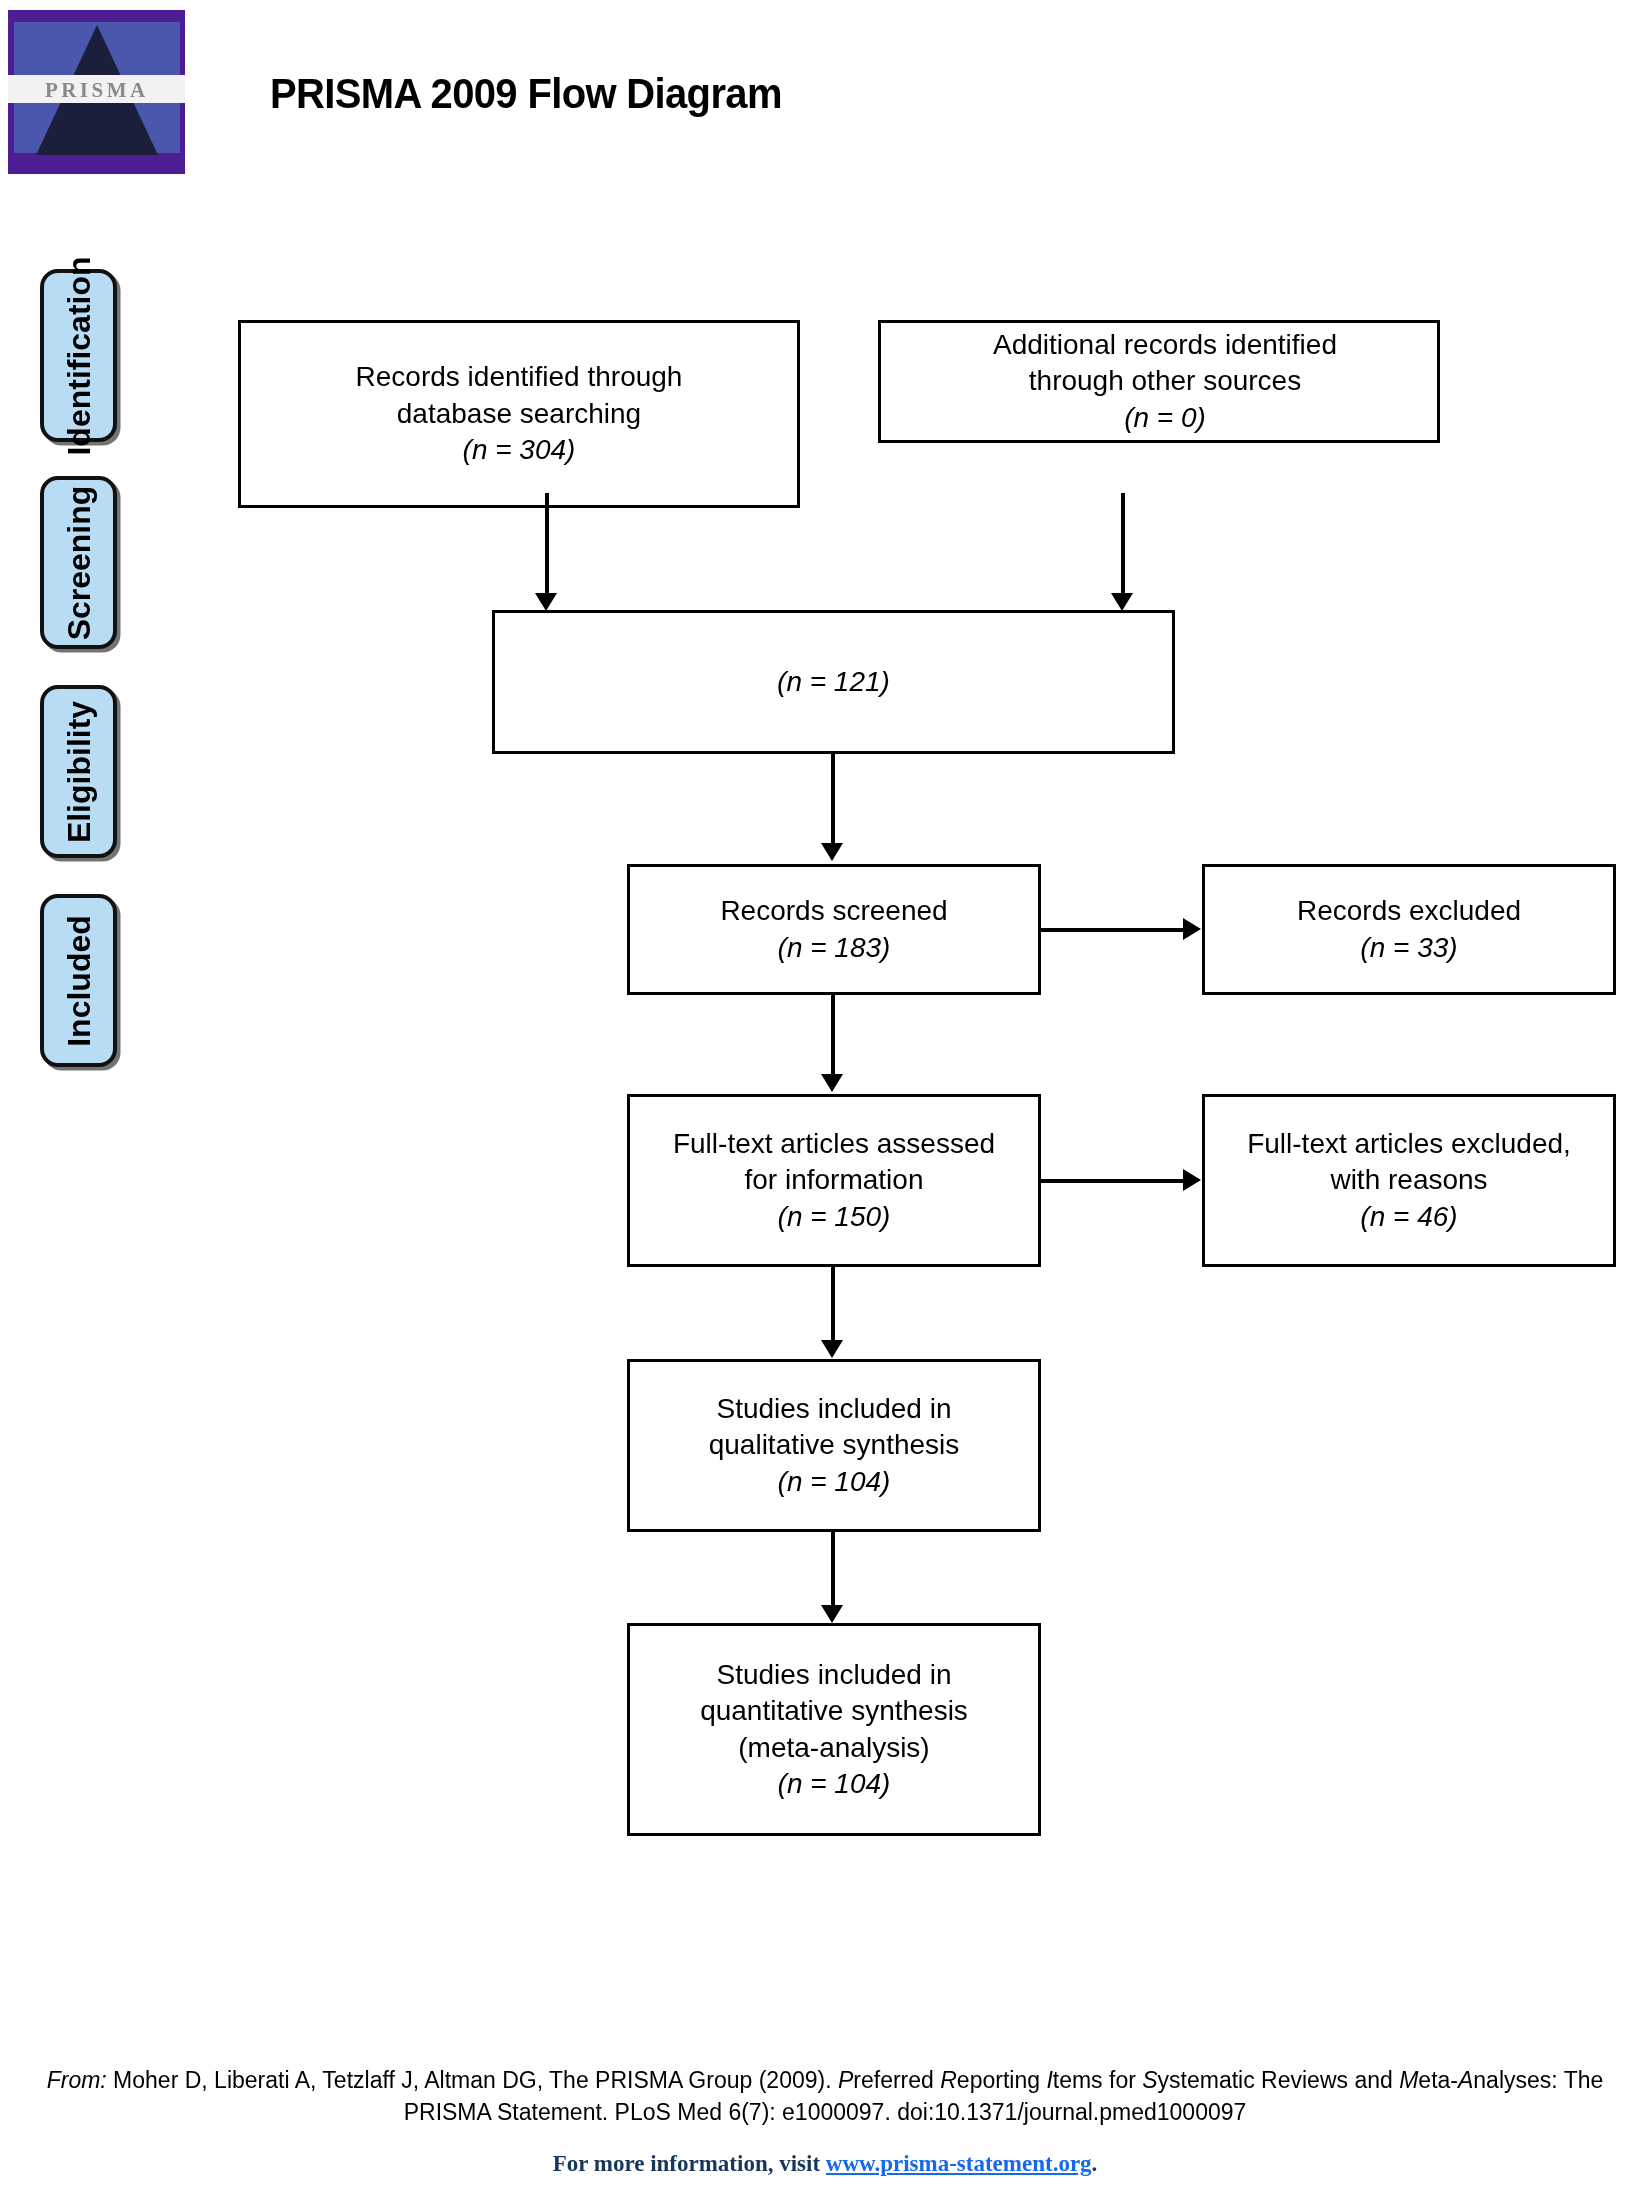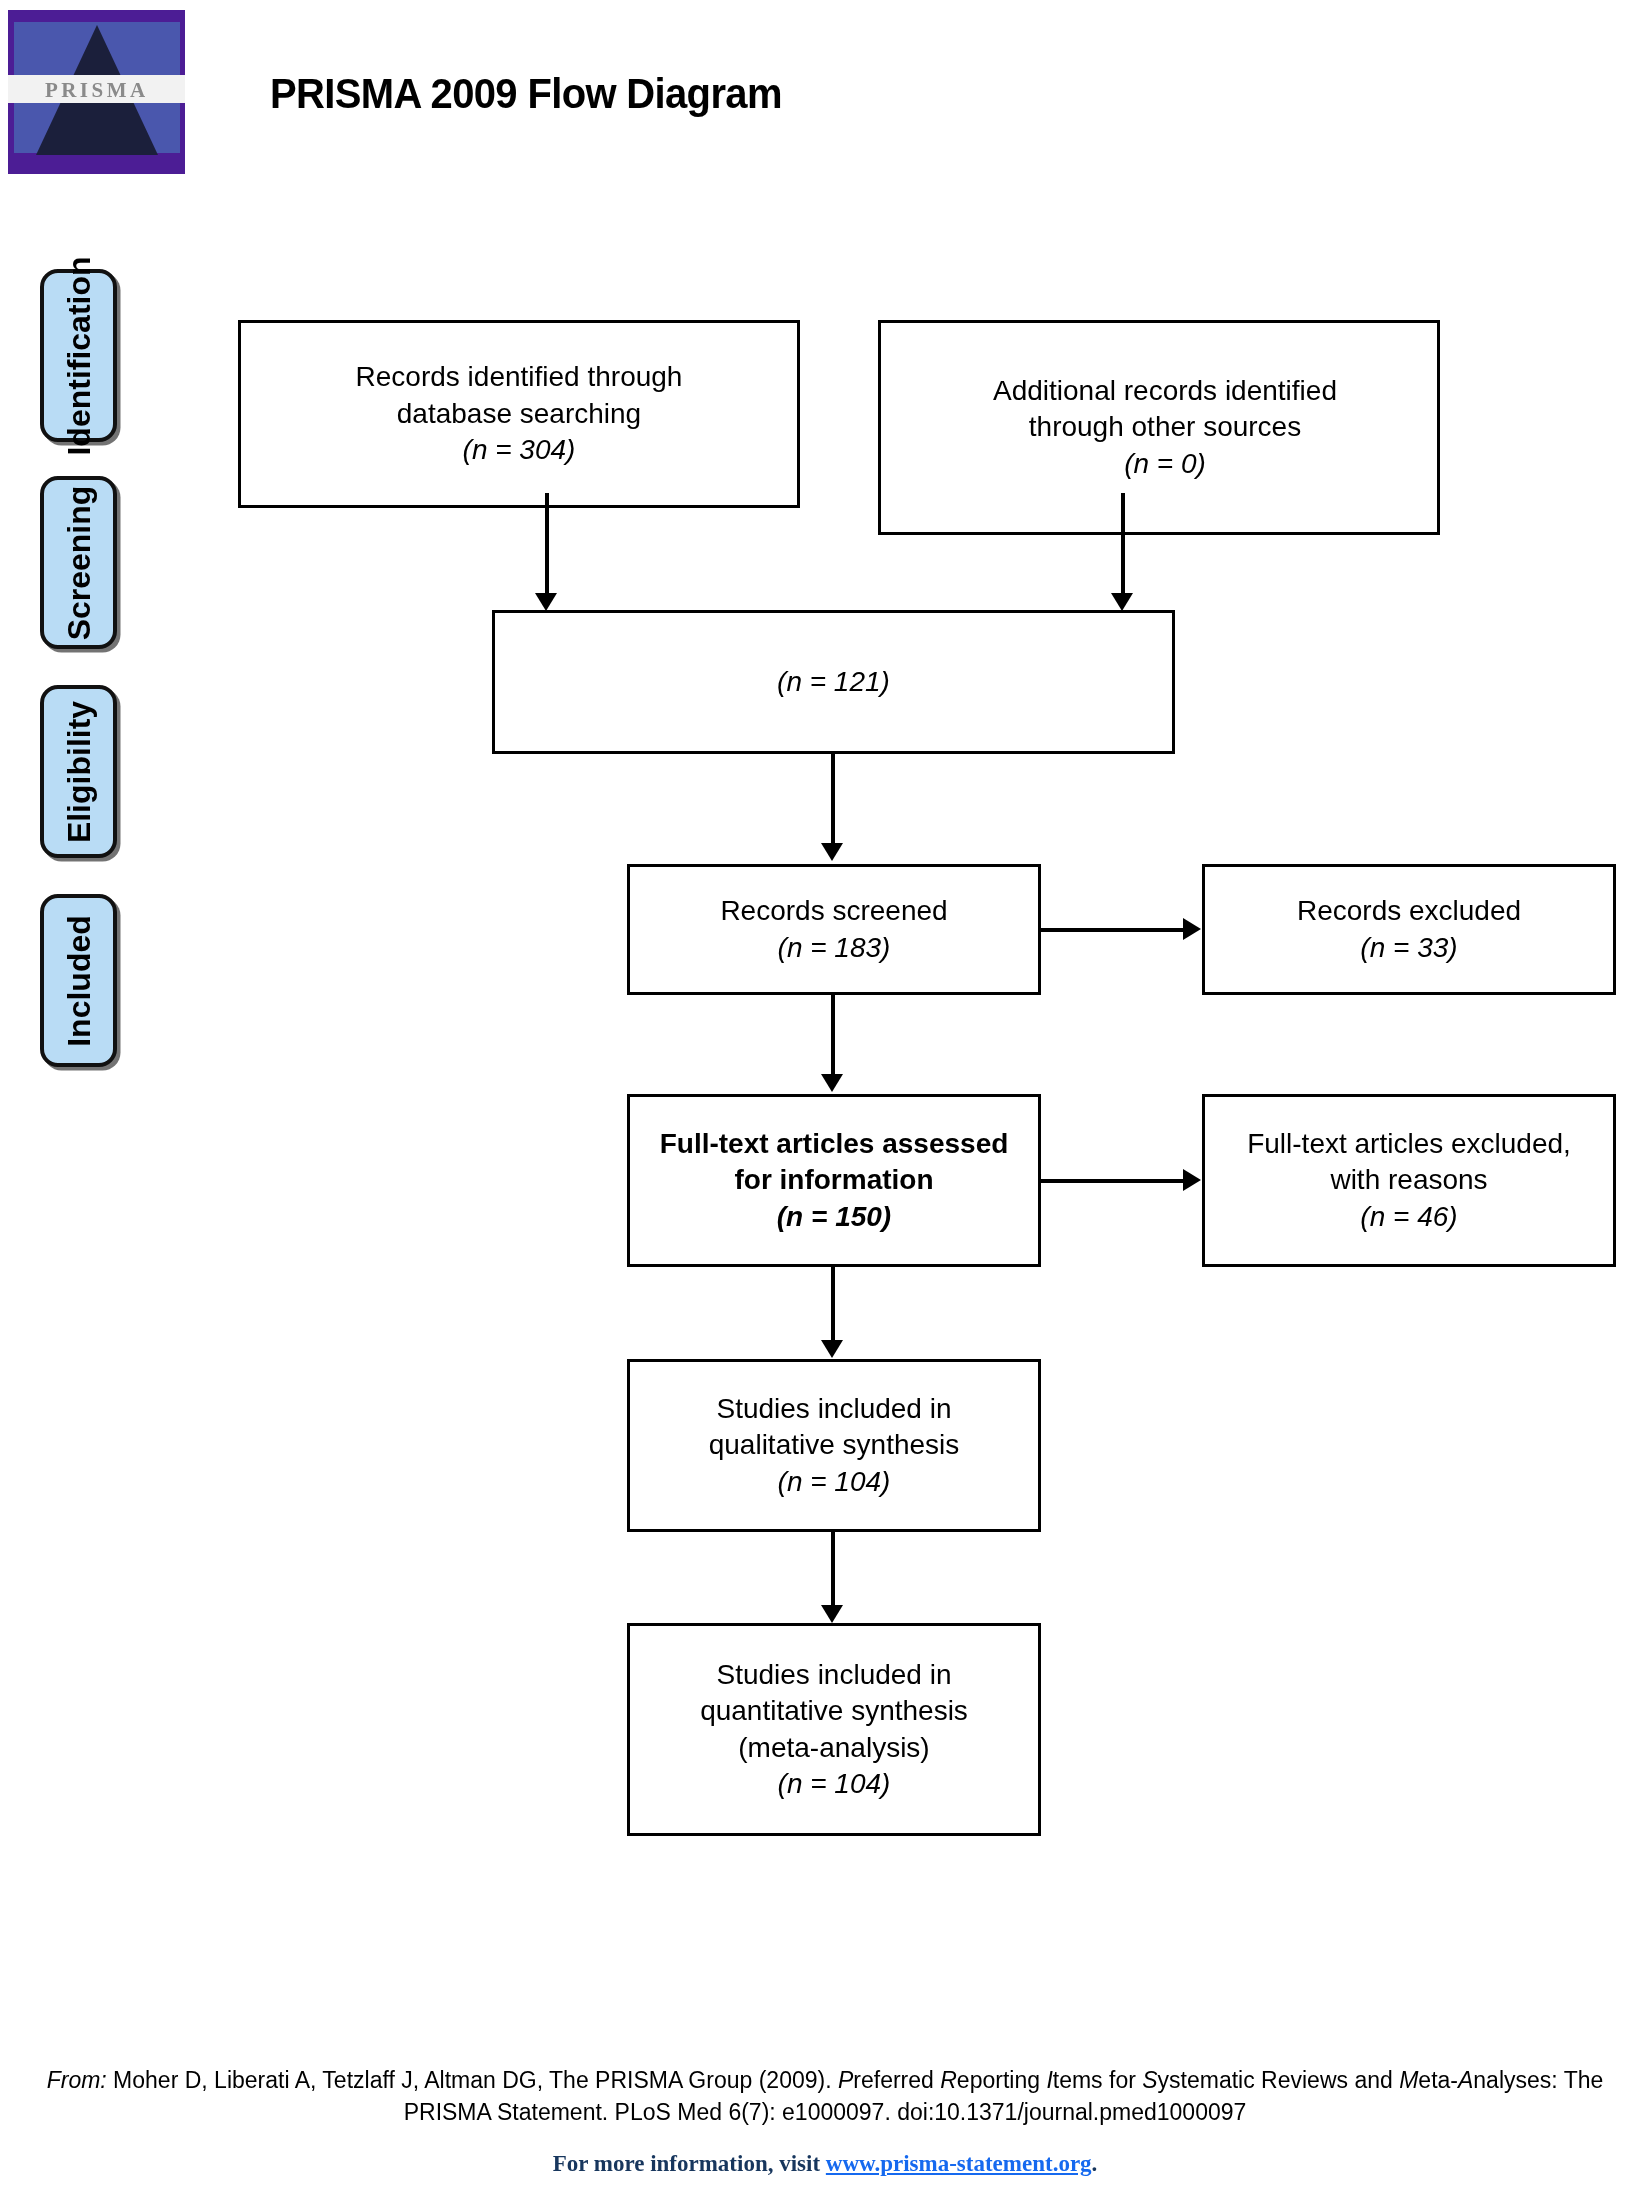--- a/index.html
+++ b/index.html
@@ -208,21 +208,21 @@
 <div class="phase-tab" style="left:40px; top:894px; width:77px; height:173px;">
   <span class="phase-label">Included</span>
 </div>
 
 <div class="flow-box" style="left:238px; top:320px; width:562px; height:188px;justify-content:center;">
   <div class="line">Records identified through</div>
   <div class="line">database searching</div>
   <div class="n-line">(n = 304)</div>
 </div>
 
-<div class="flow-box" style="left:878px; top:320px; width:562px; height:215px;padding-left:12px;">
+<div class="flow-box" style="left:878px; top:320px; width:562px; height:123px;padding-left:12px;">
   <div class="line">Additional records identified</div>
   <div class="line">through other sources</div>
   <div class="n-line">(n = 0)</div>
 </div>
 
 <div class="conn-v" style="left:545px; top:493px; height:104px;"></div>
 <div class="arrow-down" style="left:535px; top:593px;"></div>
 
 <div class="conn-v" style="left:1121px; top:493px; height:104px;"></div>
 <div class="arrow-down" style="left:1111px; top:593px;"></div>
@@ -243,21 +243,21 @@
   <div class="line">Records excluded</div>
   <div class="n-line">(n = 33)</div>
 </div>
 
 <div class="conn-h" style="left:1041px; top:928px; width:144px;"></div>
 <div class="arrow-right" style="left:1183px; top:918px;"></div>
 
 <div class="conn-v" style="left:831px; top:995px; height:81px;"></div>
 <div class="arrow-down" style="left:821px; top:1074px;"></div>
 
-<div class="flow-box" style="left:627px; top:1094px; width:414px; height:173px;font-weight:bold;">
+<div class="flow-box" style="left:627px; top:1094px; width:414px; height:173px;">
   <div class="line">Full-text articles assessed</div>
   <div class="line">for information</div>
   <div class="n-line">(n = 150)</div>
 </div>
 
 <div class="flow-box" style="left:1202px; top:1094px; width:414px; height:173px;">
   <div class="line">Full-text articles excluded,</div>
   <div class="line">with reasons</div>
   <div class="n-line">(n = 46)</div>
 </div>

